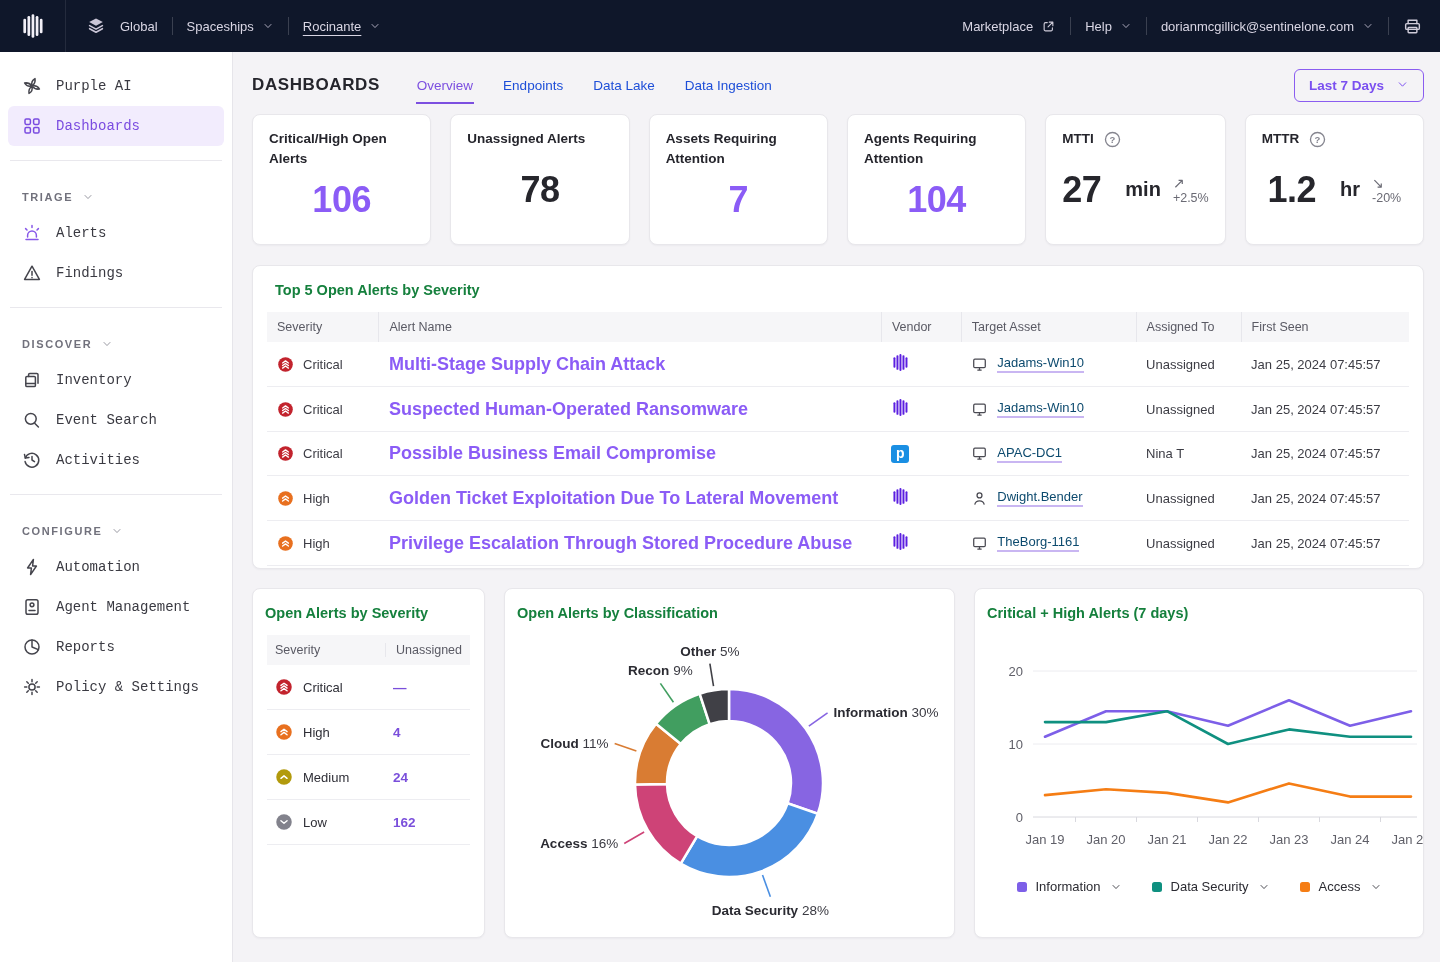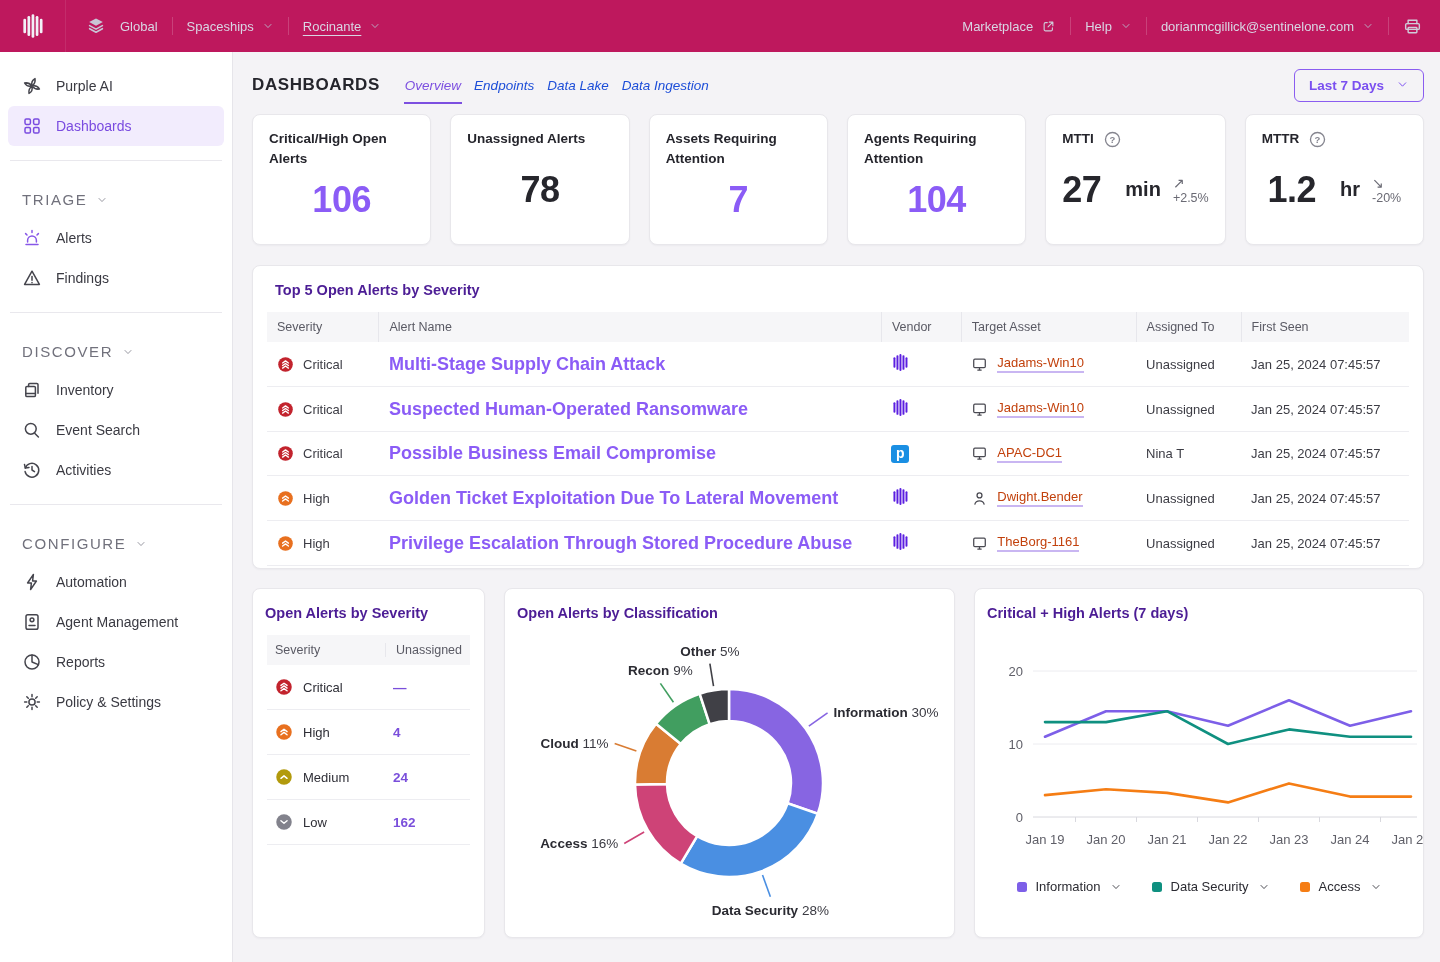--- a/index.html
+++ b/index.html
@@ -2,48 +2,48 @@
 <html><head>
 <meta charset="utf-8">
 <style>
   * { box-sizing: border-box; }
   body {
     margin:0; width:1440px; height:962px; overflow:hidden;
     font-family:"Liberation Sans", sans-serif;
     background:#f4f3f6; color:#2e2e36;
   }
   
-  .topnav { height:52px; background:#be185d; display:flex; align-items:center;
+  .topnav { height:52px; background:#0f172a; display:flex; align-items:center;
             color:#d9d6e4; font-size:13px; }
   .logo-box { width:66px; height:52px; display:flex; align-items:center; justify-content:center;
               border-right:1px solid rgba(255,255,255,.09); cursor:pointer; }
   .nav-group { display:flex; align-items:center; gap:14px; padding:0 20px; }
   .vdiv { width:1px; height:18px; background:rgba(255,255,255,.18); }
   .nav-item { display:flex; align-items:center; gap:8px; color:#d9d6e4; background:none;
               border:none; font:inherit; cursor:pointer; padding:0; }
   .nav-item .u { text-decoration:underline; text-underline-offset:4px; }
   .nav-right { margin-left:auto; display:flex; align-items:center; gap:14px; padding-right:18px; }
   .icon { display:inline-flex; align-items:center; justify-content:center; }
   .icon svg { display:block; }
   
   .shell { display:flex; height:910px; }
   .sidebar { width:233px; background:#ffffff; border-right:1px solid #e6e5ea;
              padding-top:14px; flex:none; }
   .side-item { display:flex; align-items:center; gap:14px; height:40px; padding:0 14px 0 22px;
-               font-size:14px; color:#3a3a42; cursor:pointer; }
+               font-size:14px; color:#3a3a42; cursor:pointer;font-family:Liberation Mono, monospace; }
   .side-item.active { background:#f2ecfd; color:#7a4be0; border-radius:6px;
                       margin:0 8px; padding-left:14px; font-weight:400; }
   .side-divider { height:1px; background:#e9e8ed; margin:14px 10px; }
   .side-section { display:flex; align-items:center; gap:9px; padding:16px 22px 10px;
-                  font-size:15px; letter-spacing:1.6px; color:#71717c; font-weight:400; cursor:pointer; }
+                  font-size:11px; letter-spacing:1.6px; color:#71717c; font-weight:700; cursor:pointer; }
   
   .main { flex:1; padding:12px 18px 0 19px; }
   .main-header { display:flex; align-items:center; height:42px; }
   .page-title { font-size:17px; font-weight:800; letter-spacing:.6px; color:#25252c; }
-  .tabs { display:flex; gap:11px; margin-left:24px;font-style:italic; }
+  .tabs { display:flex; gap:28px; margin-left:36px; }
   .tab { font-size:13.5px; color:#1d4ed8; padding:11px 1px 9px; cursor:pointer;
          border-bottom:2.5px solid transparent; }
   .tab.active { color:#7c4fe0; border-bottom-color:#7c4fe0; }
   .range-btn { margin-left:auto; display:flex; gap:12px; align-items:flex-start; border:1px solid #8a5cf0;
                color:#7a4ff0; border-radius:6px; padding:8px 14px; font-size:13.5px; font-weight:600;
                background:transparent; cursor:pointer; font-family:inherit; }
   .card { background:#fff; border:1px solid #e8e7eb; border-radius:8px;
           box-shadow:0 1px 2px rgba(20,20,40,.04); }
   
   .kpi-row { display:grid; grid-template-columns:repeat(6,1fr); gap:19px; margin-top:8px; }
@@ -52,32 +52,32 @@
                display:flex; gap:9px; align-items:center; }
   .kpi-value-wrap { flex:1; display:flex; align-items:center; justify-content:center; }
   .kpi-value { font-size:36px; font-weight:700; letter-spacing:-.5px; }
   .kpi-unit { font-size:20px; font-weight:700; margin-left:24px; }
   .kpi-trend { display:flex; flex-direction:column; align-items:flex-start; color:#6a6a74;
                font-size:12.5px; line-height:1.15; margin-left:12px; margin-top:2px; }
   .trend-arrow { font-size:14px; }
   .red { color:#8b5cf6;text-align:right; } .dark { color:#26262c; }
   
   .table-card { margin-top:20px; padding:14px 14px 2px; }
-  .card-title { font-size:14.5px; font-weight:700; color:#4c1d95; }
+  .card-title { font-size:14.5px; font-weight:700; color:#15803d; }
   .table-card .card-title { padding:2px 8px 14px; }
   table { width:100%; border-collapse:collapse; table-layout:fixed; }
   thead th { background:#f6f6f8; font-size:12.5px; font-weight:400; color:#5a5a64;
              text-align:left; padding:8px 10px; }
   thead th + th { border-left:1px solid #e7e7ec; }
   tbody td { padding:11px 10px; border-bottom:1px solid #ededf1; font-size:13px; color:#3c3c44;
              height:44px; }
   .sev-cell { display:flex; align-items:center; gap:9px; }
   .alert-link { color:#8b5cf6; font-weight:700; font-size:18px; cursor:pointer; }
   .asset { display:flex; align-items:center; gap:9px; }
-  .asset-name { color:#c2410c; border-bottom:2px solid #c9b6f2; padding-bottom:1px; cursor:pointer; }
+  .asset-name { color:#0c4a6e; border-bottom:2px solid #c9b6f2; padding-bottom:1px; cursor:pointer; }
   .pp-badge { width:18px; height:18px; border-radius:3px; background:#1a8fe3; color:#fff;
               font-size:14px; font-weight:700; display:flex; align-items:center; justify-content:center;
               line-height:1; padding-bottom:2px; }
   
   .bottom-row { display:grid; grid-template-columns:233px 451px auto; gap:19px; margin-top:19px; }
   .panel { height:350px; padding:16px 0 0; position:relative; }
   .panel .card-title { padding:0 12px; }
   .sev-table { margin:14px 14px 0; font-size:13px; }
   .sev-head { display:flex; background:#f6f6f8; padding:8px 8px; font-size:12.5px; color:#5a5a64; }
   .sev-head .c2 { border-left:1px solid #e7e7ec; padding-left:10px; }

